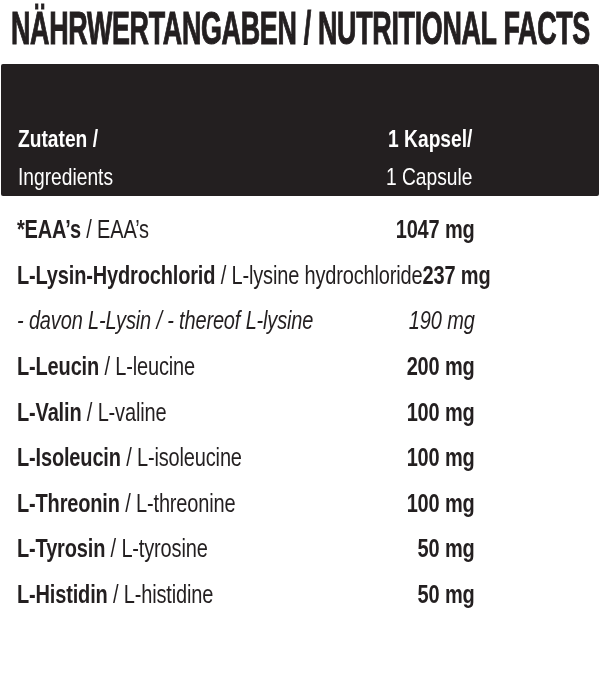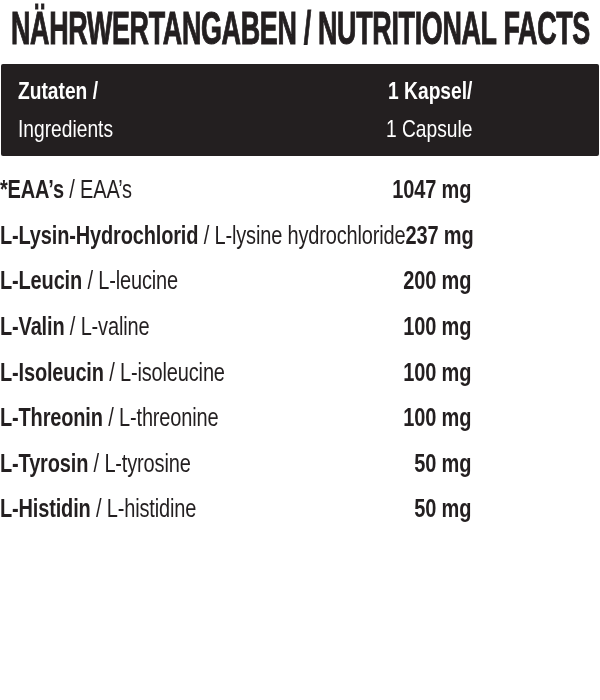--- a/index.html
+++ b/index.html
@@ -27,26 +27,26 @@
     white-space:nowrap;
     letter-spacing:-0.5px;
     transform-origin:0 50%;
     -webkit-text-stroke:1.1px var(--ink);
     width:580px;
   }
 
   
   .hdr-bar{
     margin:13px 1px 0 1px;
-    height:92px;
+    height:132px;
     background:var(--header-bg);
     color:var(--header-text);
     border-radius:2px;
     display:flex;
-    align-items:center;
+    align-items:flex-end;
     padding-left:17px;
     padding-right:13px;
   }
   .hdr-inner{
     width:712px;               
     transform:scaleX(0.8);
     transform-origin:0 50%;
     display:flex;
     justify-content:space-between;
     align-items:center;
@@ -57,20 +57,21 @@
   .hdr-col.right{text-align:right;}
   .hdr-line1{font-weight:bold;}
   .hdr-line2{font-weight:normal;}
 
   
   .rows{margin-top:11px;}
   .row{
     height:45.6px;
     display:flex;
     align-items:center;
+    padding-left:17px;
     padding-right:11px;
   }
   .row-inner{
     width:715px;               
     transform:scaleX(0.8);
     transform-origin:0 50%;
     display:flex;
     justify-content:space-between;
     align-items:baseline;
     font-size:25px;
@@ -113,20 +114,26 @@
       </div>
     </div>
 
     <div class="row">
       <div class="row-inner">
         <span class="label"><span class="de">L-Lysin-Hydrochlorid</span><span class="sep"> / </span><span class="en">L-lysine hydrochloride</span></span>
         <span class="value">237 mg</span>
       </div>
     </div>
 
+    <div class="row italic">
+      <div class="row-inner">
+        <span class="label"><span class="de">- davon L-Lysin</span><span class="sep"> / </span><span class="en">- thereof L-lysine</span></span>
+        <span class="value">190 mg</span>
+      </div>
+    </div>
 
     <div class="row">
       <div class="row-inner">
         <span class="label"><span class="de">L-Leucin</span><span class="sep"> / </span><span class="en">L-leucine</span></span>
         <span class="value">200 mg</span>
       </div>
     </div>
 
 
     <div class="row">

